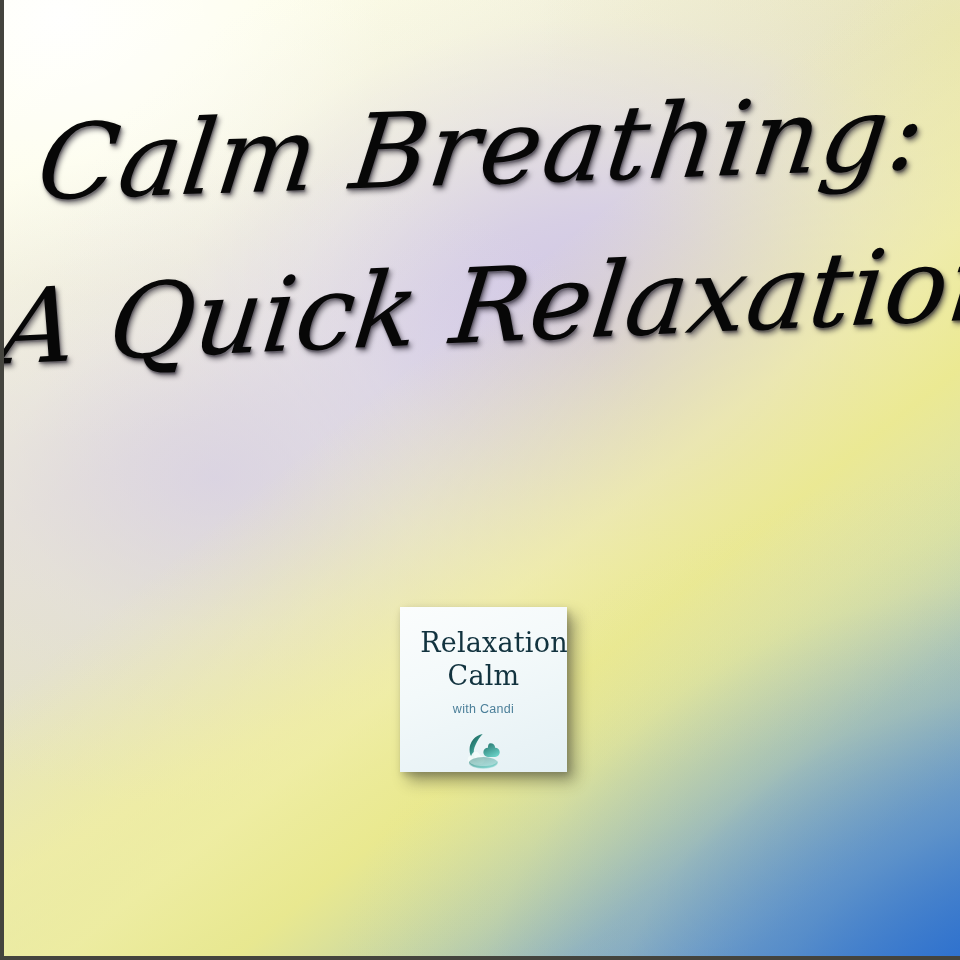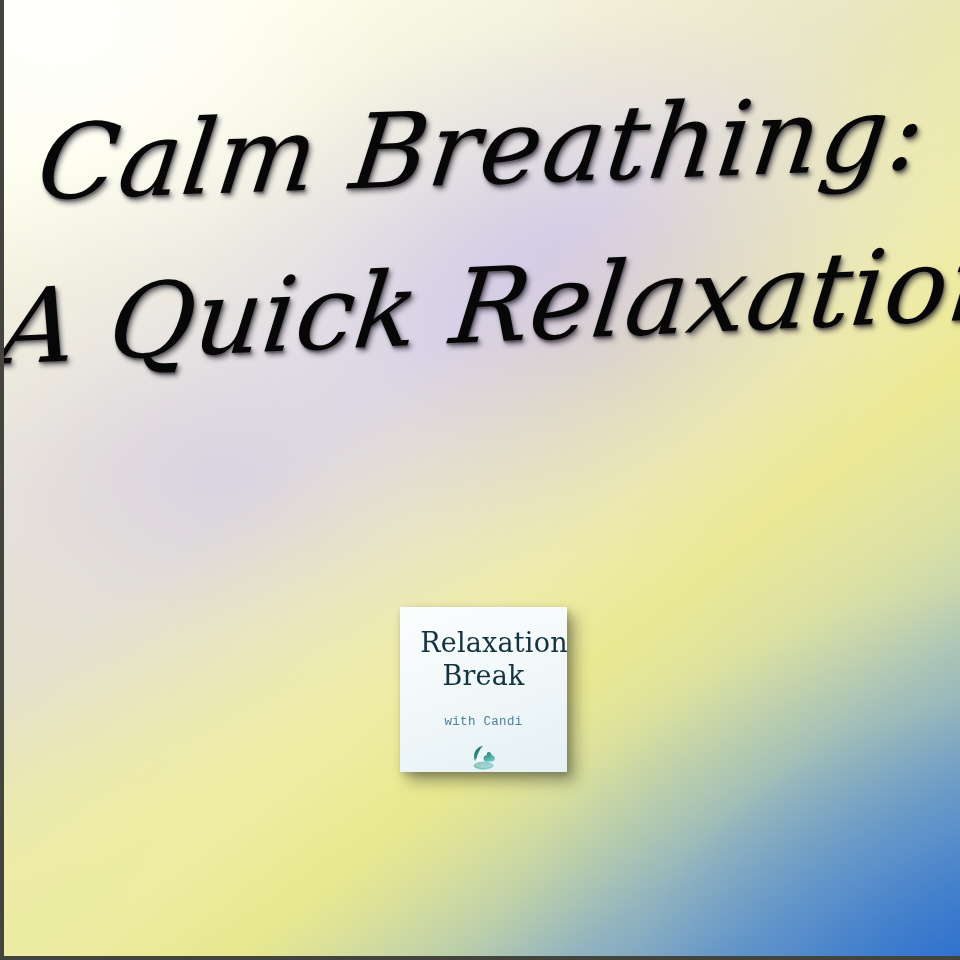--- a/index.html
+++ b/index.html
@@ -168,25 +168,25 @@
     line-height: 1;
     margin-top: 22px;
     margin-left: 21px;
   }
   .logo-title-2 {
     font-size: 27px;
     line-height: 1;
     margin-top: 6px;
   }
   .logo-sub {
-    font-family: Liberation Mono, monospace;
+    font-family: Liberation Sans, sans-serif;
     font-size: 12.5px;
     color: #4b7f99;
     letter-spacing: 0.3px;
-    margin-top: 26px;
+    margin-top: 13px;
   }
   .logo-icon {
     margin-top: 14px;
     width: 44px;
     height: 44px;
     display: block;
   }
 
   
   .site-url {
@@ -217,21 +217,21 @@
   <div class="bg-layer bg-yellowband"></div>
   <div class="bg-layer bg-blue"></div>
 
   <div class="headline">
     <span class="hl-line hl-1">Calm Breathing:</span>
     <span class="hl-line hl-2">A Quick Relaxation Break</span>
   </div>
 
   <div class="logo-card">
     <div class="logo-title logo-title-1">Relaxation</div>
-    <div class="logo-title logo-title-2">Break</div>
+    <div class="logo-title logo-title-2">Calm</div>
     <div class="logo-sub">with Candi</div>
 
     <svg class="logo-icon" viewBox="0 0 64 64">
       <defs>
         <linearGradient id="tealgrad" x1="0" y1="0" x2="0.55" y2="1">
           <stop offset="0%" stop-color="#15524c"></stop>
           <stop offset="45%" stop-color="#2f8a80"></stop>
           <stop offset="100%" stop-color="#7fd9cd"></stop>
         </linearGradient>
         <linearGradient id="tealgrad2" x1="0.1" y1="0" x2="0.7" y2="1">

